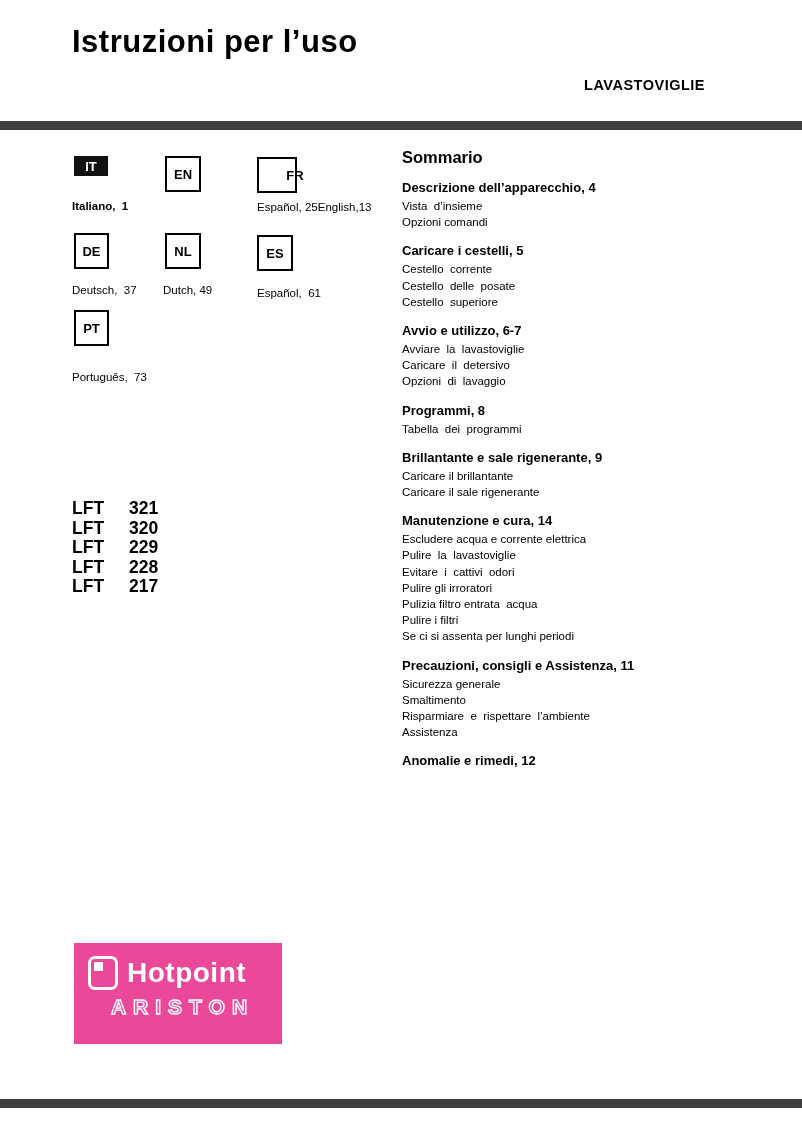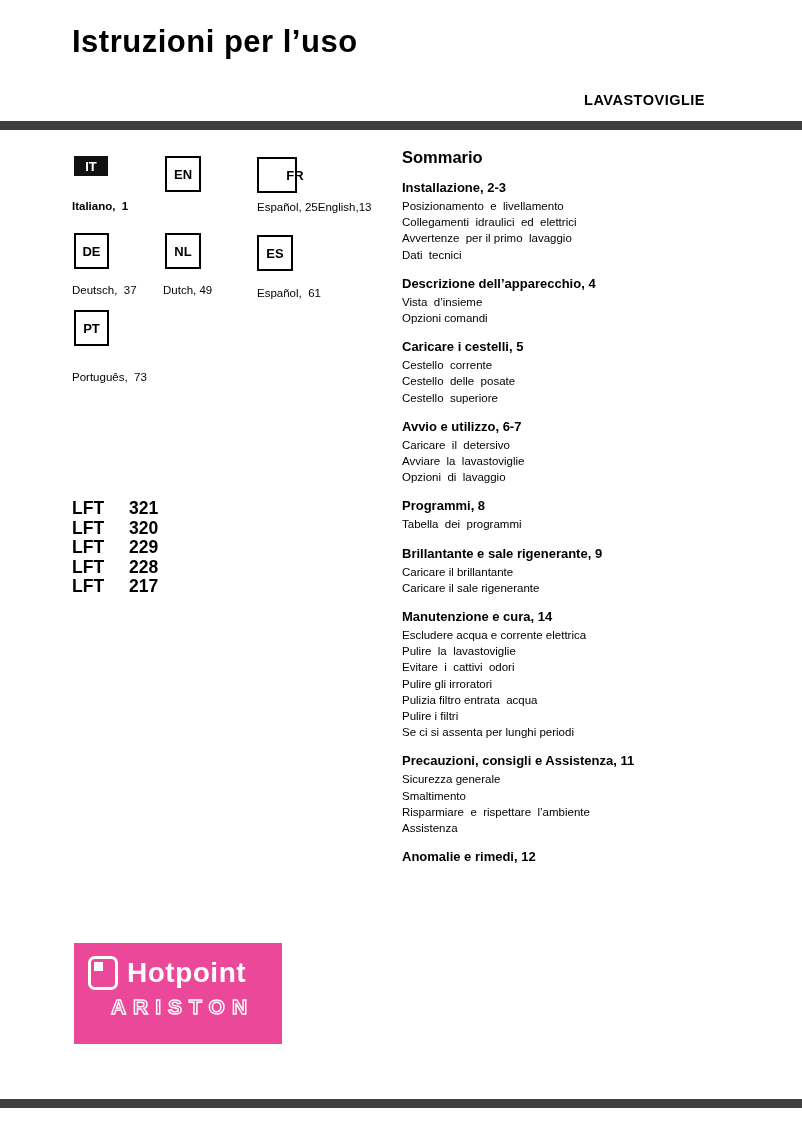--- a/index.html
+++ b/index.html
@@ -10,21 +10,21 @@
     color:#000;
     position:relative;
     overflow:hidden;
   }
   .title {
     position:absolute; left:72px; top:24px;
     font-size:31px; font-weight:bold; margin:0; letter-spacing:0.5px;
   }
   .subtitle {
     position:absolute; right:97px; top:77px;
-    font-size:14.5px; font-weight:bold; letter-spacing:0.5px;margin-top:15px;
+    font-size:14.5px; font-weight:bold; letter-spacing:0.5px;
   }
   .bar { position:absolute; left:0; width:802px; height:9px; background:#3f3f3f; }
   .bar-top { top:121px; }
   .bar-bottom { top:1099px; }
 
   .lang-box {
     position:absolute; width:36px; height:36px;
     border:2px solid #000; background:#fff; color:#000;
     display:flex; align-items:center; justify-content:center;
     font-weight:bold; font-size:13px; box-sizing:border-box;
@@ -130,45 +130,38 @@
       </div>
     <div class="model-row">
         <span class="model-prefix">LFT</span>
         <span>217</span>
       </div>
   </div>
 
   <div class="toc">
     <div class="toc-heading">Sommario</div>
 
-    <div>
-      <div class="toc-section-title">Installazione, 2-3</div>
-      <div class="toc-item">Posizionamento  e  livellamento</div>
-      <div class="toc-item">Collegamenti  idraulici  ed  elettrici</div>
-      <div class="toc-item">Avvertenze  per il primo  lavaggio</div>
-      <div class="toc-item">Dati  tecnici</div>
-    </div>
 
     <div>
       <div class="toc-section-title">Descrizione dell’apparecchio, 4</div>
       <div class="toc-item">Vista  d’insieme</div>
       <div class="toc-item">Opzioni comandi</div>
     </div>
 
     <div>
       <div class="toc-section-title">Caricare i cestelli, 5</div>
       <div class="toc-item">Cestello  corrente</div>
       <div class="toc-item">Cestello  delle  posate</div>
       <div class="toc-item">Cestello  superiore</div>
     </div>
 
     <div>
       <div class="toc-section-title">Avvio e utilizzo, 6-7</div>
+      <div class="toc-item">Avviare  la  lavastoviglie</div>
       <div class="toc-item">Caricare  il  detersivo</div>
-      <div class="toc-item">Avviare  la  lavastoviglie</div>
       <div class="toc-item">Opzioni  di  lavaggio</div>
     </div>
 
     <div>
       <div class="toc-section-title">Programmi, 8</div>
       <div class="toc-item">Tabella  dei  programmi</div>
     </div>
 
     <div>
       <div class="toc-section-title">Brillantante e sale rigenerante, 9</div>

